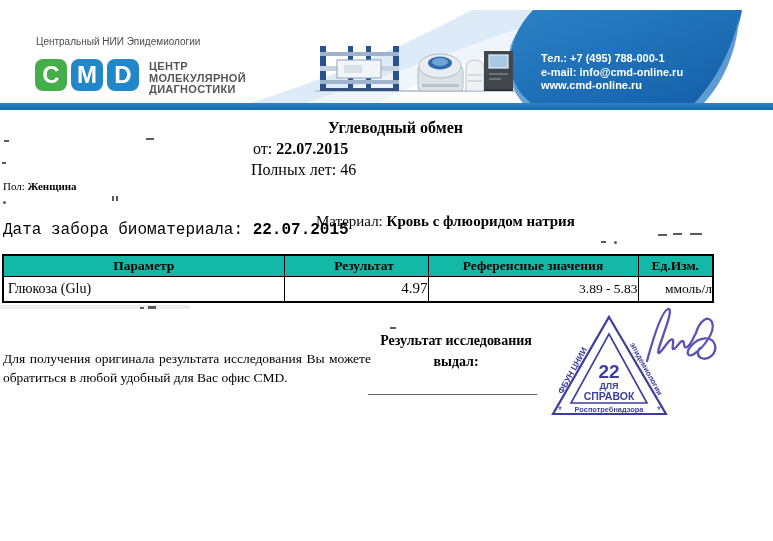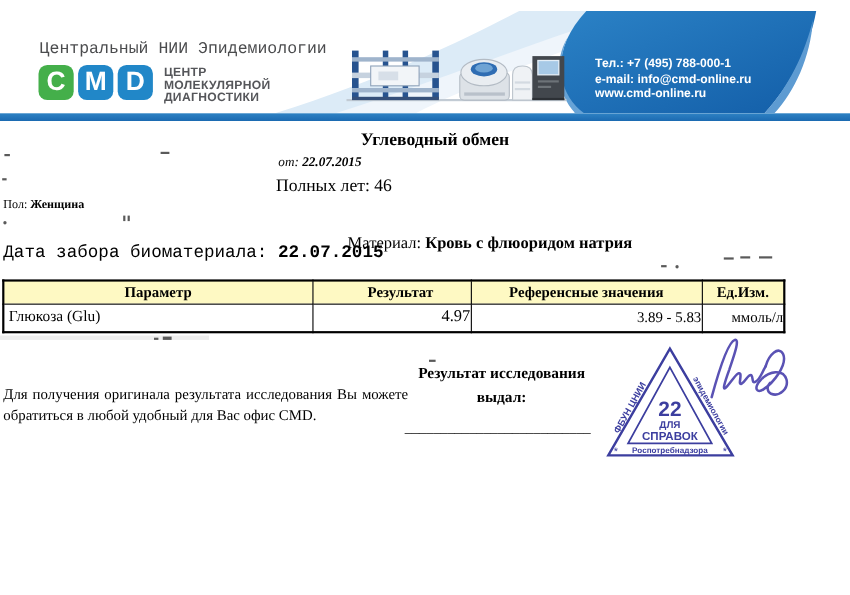--- a/index.html
+++ b/index.html
@@ -5,21 +5,21 @@
   * { margin:0; padding:0; box-sizing:border-box; }
   body { background:#fff; }
   .page {
     position:relative; width:773px; height:541px; background:#ffffff;
     overflow:hidden; font-family:"Liberation Serif", serif; color:#000;
   }
   
   .header-art { position:absolute; left:0; top:10px; width:773px; height:93px; }
   .institute {
     position:absolute; left:36px; top:36px;
-    font-family:Liberation Mono, monospace; font-size:15px; color:#4b4c4e;
+    font-family:Liberation Sans, sans-serif; font-size:10px; color:#4b4c4e;
   }
   .logo-row { position:absolute; left:35px; top:59px; display:flex; gap:4px; }
   .logo-sq {
     width:32px; height:32px; border-radius:8px; color:#fff; text-align:center;
     font-family:"Liberation Sans", sans-serif; font-weight:bold; font-size:24px; line-height:32px;
   }
   .logo-c { background:#44af4a; }
   .logo-m, .logo-d { background:#2187c8; }
   .center-name {
     position:absolute; left:149px; top:61px;
@@ -30,32 +30,32 @@
     position:absolute; left:541px; top:52px;
     font-family:"Liberation Sans", sans-serif; font-weight:bold;
     font-size:11px; line-height:13.5px; color:#ffffff;
   }
   .blue-bar {
     position:absolute; left:0; top:103px; width:773px; height:7px;
     background:linear-gradient(#2e82c4,#1b6ab1);
   }
   
   .title { position:absolute; left:288px; top:119px; font-size:16px; font-weight:bold;margin-left:40px; }
-  .line-date { position:absolute; left:253px; top:140px; font-size:12px;font-style:italic; }
+  .line-date { position:absolute; left:253px; top:140px; font-size:16px; }
   .line-age  { position:absolute; left:251px; top:161px; font-size:16px; }
   .line-sex  { position:absolute; left:3px;  top:180px; font-size:11px; }
   .line-material { position:absolute; left:316px; top:213px; font-size:15px; }
   .line-sampling { position:absolute; left:3px; top:221px; font-size:16px;font-family:Liberation Mono, monospace; }
   .bold { font-weight:bold; }
   
   .results { position:absolute; left:2px; top:254px; border-collapse:collapse;
     border:2px solid #000; }
   .results th, .results td { border:1px solid #000; }
   .results th {
-    background:#fef9c3; font-size:13.5px; font-weight:bold; height:21px; text-align:center;
+    background:#14b8a6; font-size:13.5px; font-weight:bold; height:21px; text-align:center;
   }
   .results td { height:26px; font-size:13.5px; text-align:right; }
   .results td.param { text-align:left; padding-left:4px; font-size:14px; }
   .results td.result { font-size:15px; }
   .col1{width:281px;} .col2{width:144px;padding-left:16px;} .col3{width:210px;} .col4{width:75px;margin-top:16px;}
   
   .note {
     position:absolute; left:3px; top:349px; width:368px;
     font-size:13.5px; line-height:19px; text-align:justify;
   }

